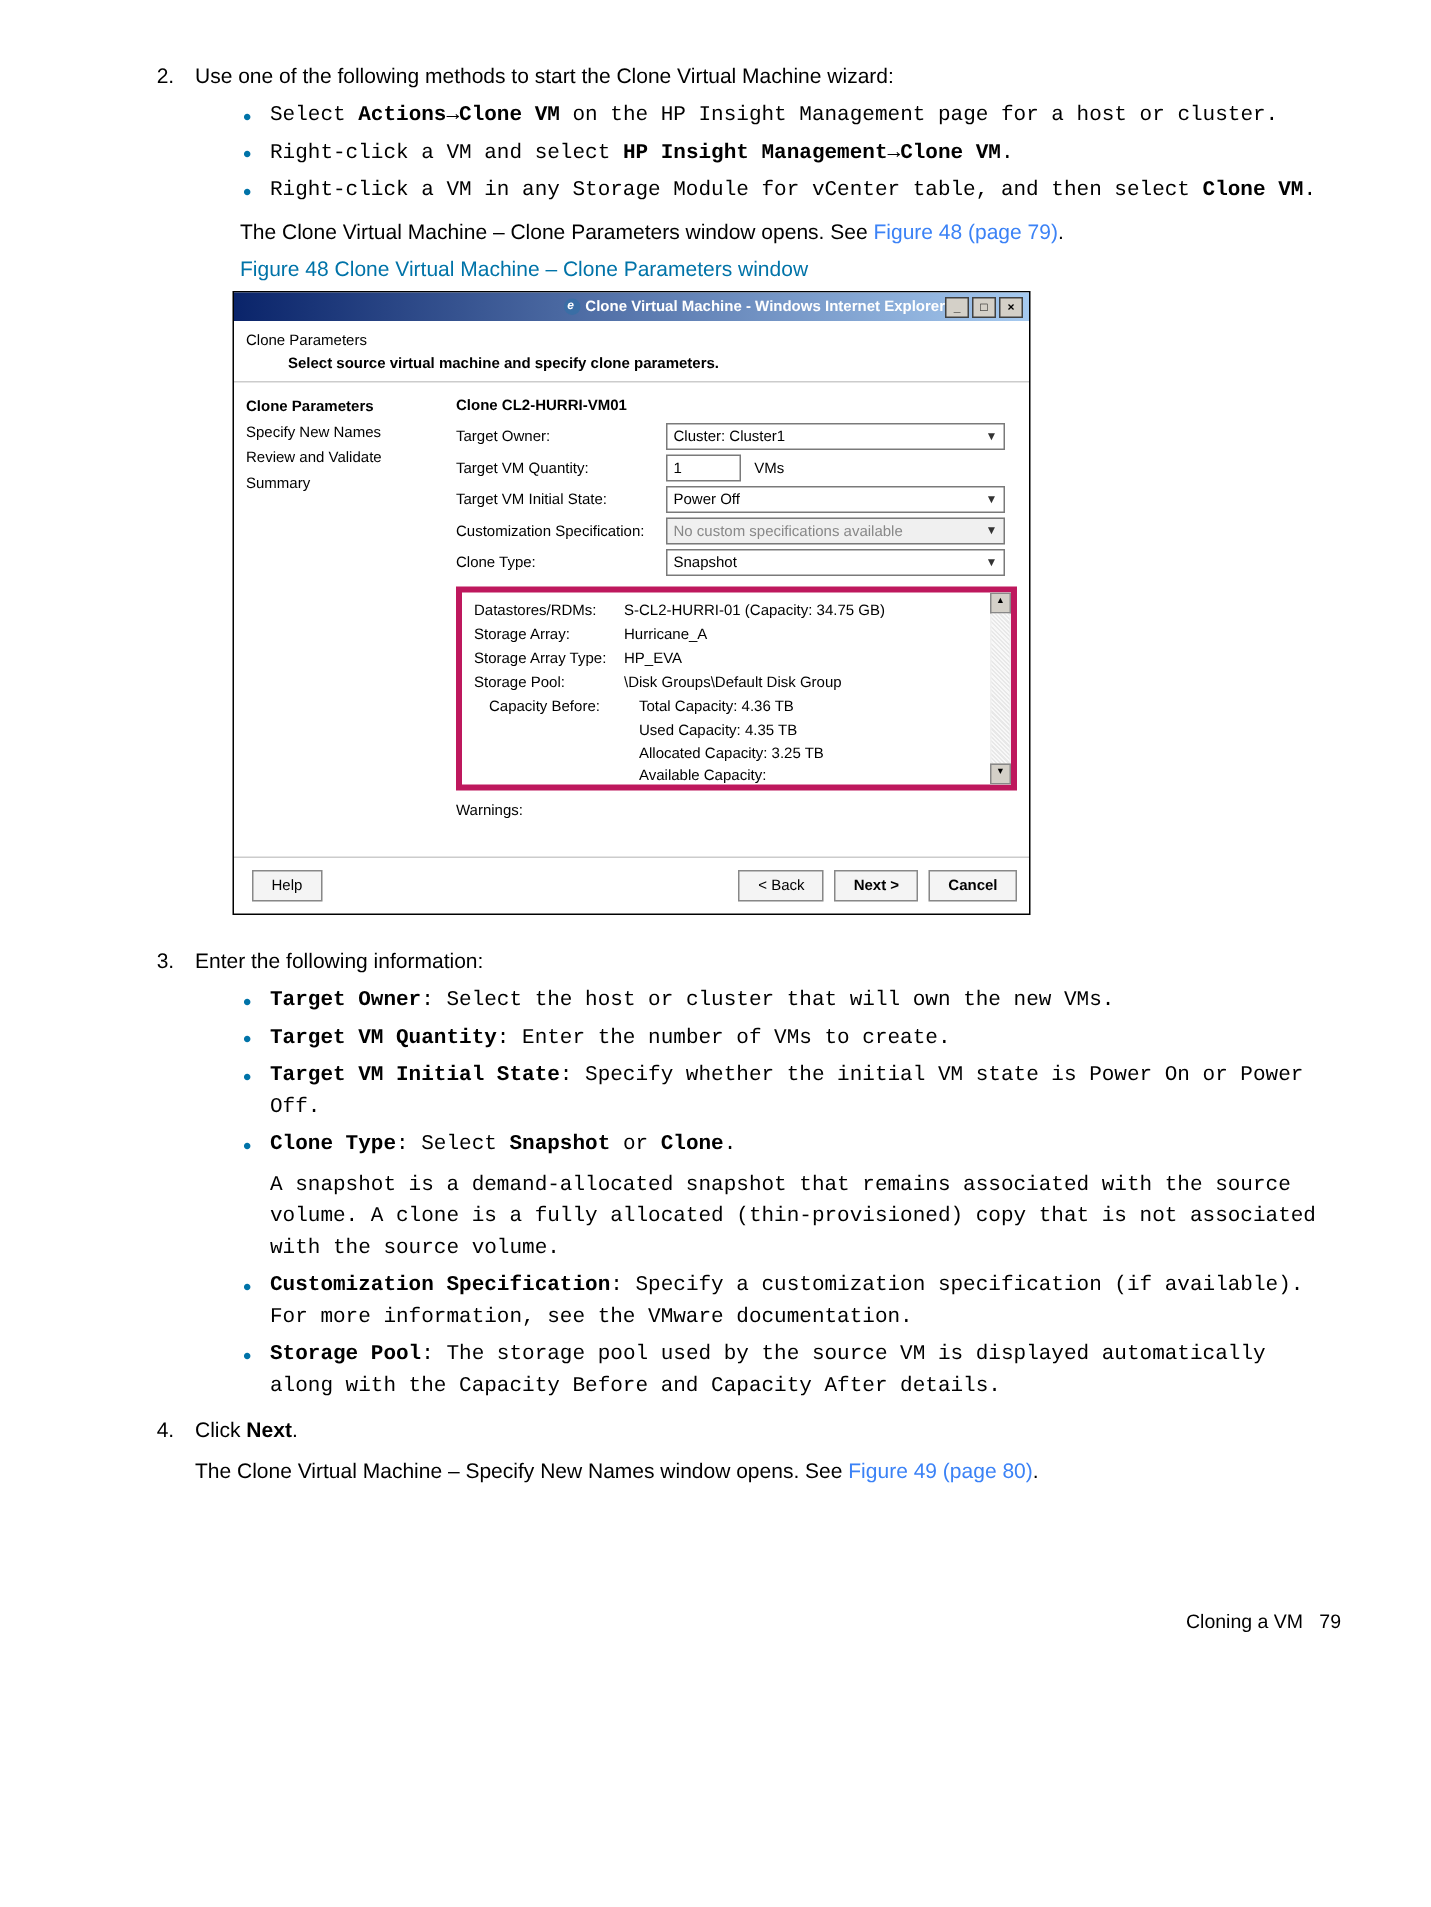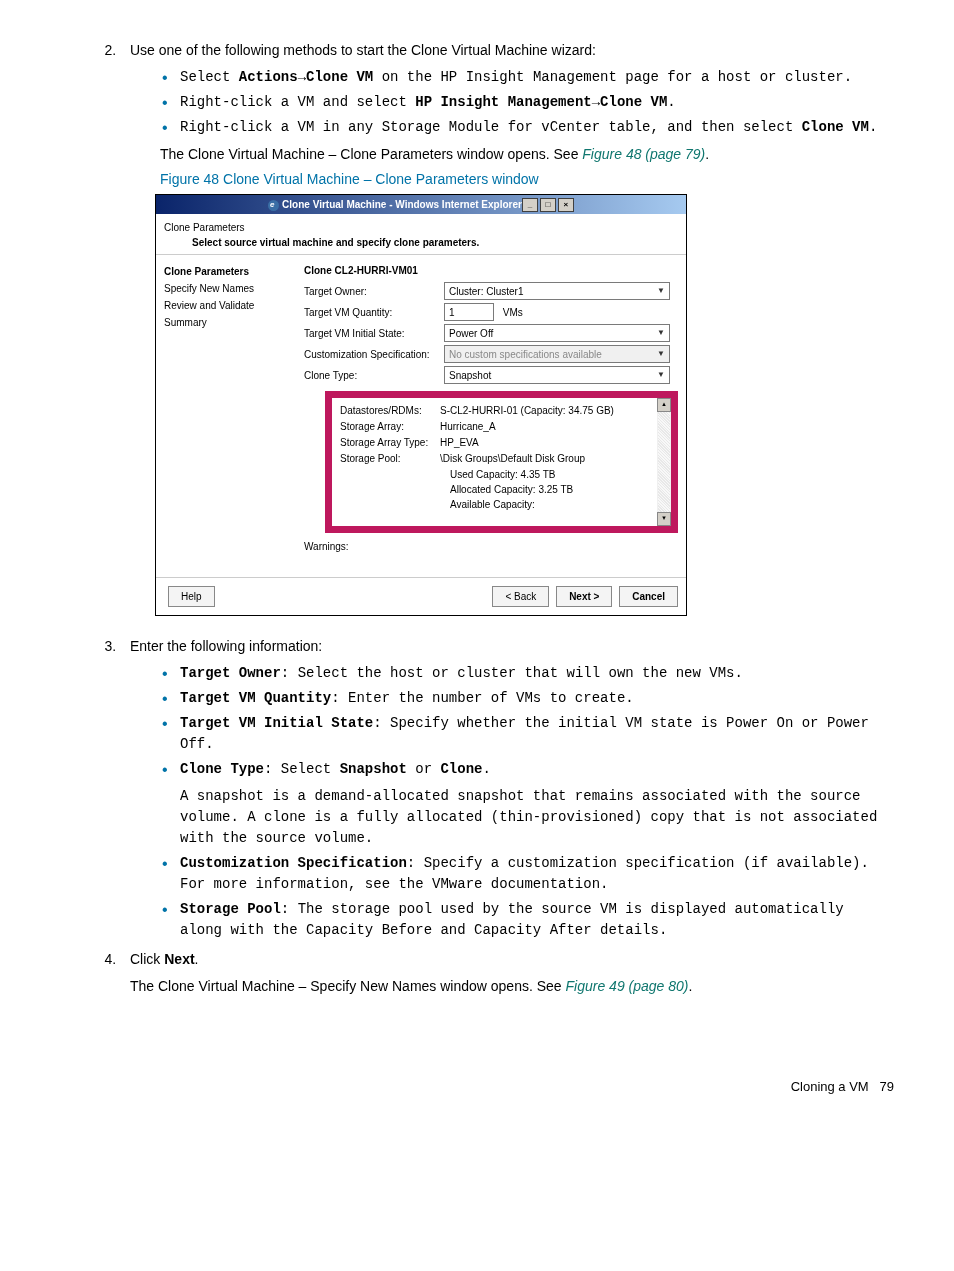--- a/index.html
+++ b/index.html
@@ -38,38 +38,37 @@
     position: absolute;
     left: 0;
     top: 0;
   }
   .fig-caption {
     color: #0073a8;
     font-weight: normal;
     margin: 12px 0 6px 0;
   }
   .cross-ref {
-    color: #0f766e;
-    font-style: italic;
+    color: #3b82f6;
   }
   .wizard {
     width: 530px;
     border: 1px solid #000;
     font-family: Arial, sans-serif;
     font-size: 10px;
     background: #fff;
     margin-left: 25px;
     margin-bottom: 20px;
   }
   .wizard-titlebar {
     background: linear-gradient(to right, #0a246a, #a6caf0);
     color: #fff;
     padding: 2px 4px;
     display: flex;
-    justify-content: center;
+    justify-content: flex-end;
     align-items: center;
     font-weight: bold;
   }
   .wizard-titlebar .controls {
     display: flex;
     gap: 2px;
   }
   .wizard-titlebar .ctrl {
     display: inline-block;
     width: 14px;
@@ -153,26 +152,25 @@
   }
   .form-row .disabled {
     background: #f0f0f0;
     color: #888;
   }
   .form-title {
     font-weight: bold;
     margin-bottom: 4px;
   }
   .ds-box {
-    border: 7px solid #be185d;
+    border: 4px solid #be185d;
     height: 120px;
     padding: 4px 8px;
     position: relative;
     overflow: hidden;
-    margin-left: 21px;
   }
   .ds-box .scroll {
     position: absolute;
     right: 0;
     top: 0;
     bottom: 0;
     width: 14px;
     background: #f0f0f0;
     display: flex;
     flex-direction: column;
@@ -371,20 +369,24 @@
                   <div>Hurricane_A</div>
                 </div>
               <div class="ds-row">
                   <div class="dl">Storage Array Type:</div>
                   <div>HP_EVA</div>
                 </div>
               <div class="ds-row">
                   <div class="dl">Storage Pool:</div>
                   <div>\Disk Groups\Default Disk Group</div>
                 </div>
+              <div class="ds-row">
+                  <div class="dl" style="padding-left:10px;">Capacity Before:</div>
+                  <div>Total Capacity: 4.36 TB</div>
+                </div>
               <div class="ds-capacity">Used Capacity: 4.35 TB</div>
               <div class="ds-capacity">Allocated Capacity: 3.25 TB</div>
               <div class="ds-capacity">Available Capacity:</div>
 
               <div class="scroll">
                 <div class="scroll-btn">▴</div>
                 <div class="track-mid"></div>
                 <div class="scroll-btn">▾</div>
               </div>
             </div>

